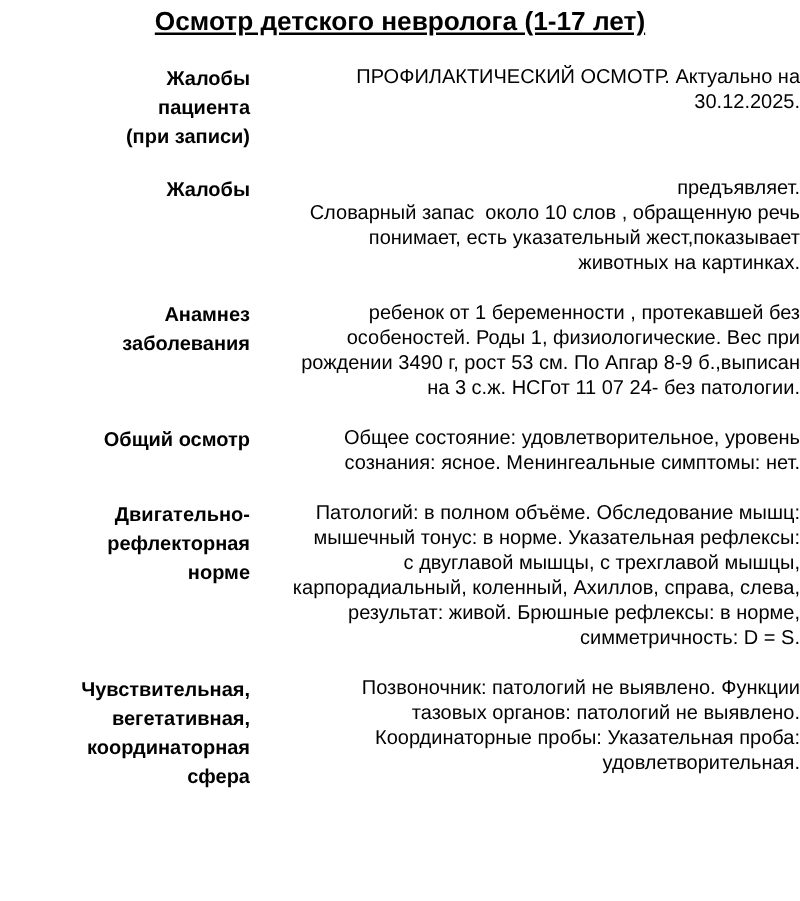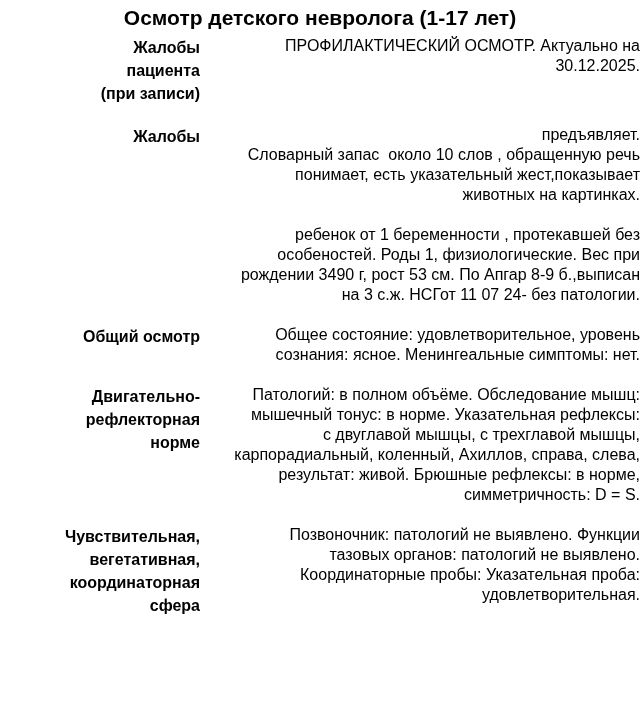--- a/index.html
+++ b/index.html
@@ -14,22 +14,23 @@
     padding: 5px 0 0 5px;
     background: #ffffff;
     overflow: hidden;
   }
   .page-title {
     width: 630px;
     text-align: center;
     font-size: 21px;
     line-height: 26px;
     font-weight: bold;
-    margin-bottom: 5px;
+    margin-bottom: 21px;
     white-space: pre;
+    text-decoration: underline;
   }
   .row {
     display: flex;
     margin-bottom: 20px;
     text-align: right;
   }
   .label {
     flex: 0 0 195px;
     width: 195px;
     font-weight: bold;
@@ -62,20 +63,22 @@
 
   <div class="row">
     <div class="label">Жалобы</div>
     <div class="content"><span>предъявляет.
 Словарный запас  около 10 слов , обращенную речь
 понимает, есть указательный жест,показывает
 животных на картинках.</span></div>
   </div>
 
   <div class="row">
+    <div class="label">Анамнез
+заболевания</div>
     <div class="content"><span>ребенок от 1 беременности , протекавшей без
 особеностей. Роды 1, физиологические. Вес при
 рождении 3490 г, рост 53 см. По Апгар 8-9 б.,выписан
 на 3 с.ж. НСГот 11 07 24- без патологии.</span></div>
   </div>
 
   <div class="row">
     <div class="label">Общий осмотр</div>
     <div class="content"><b>Общее состояние:</b><span> удовлетворительное, уровень
 сознания: ясное. </span><b>Менингеальные симптомы:</b><span> нет.</span></div>

